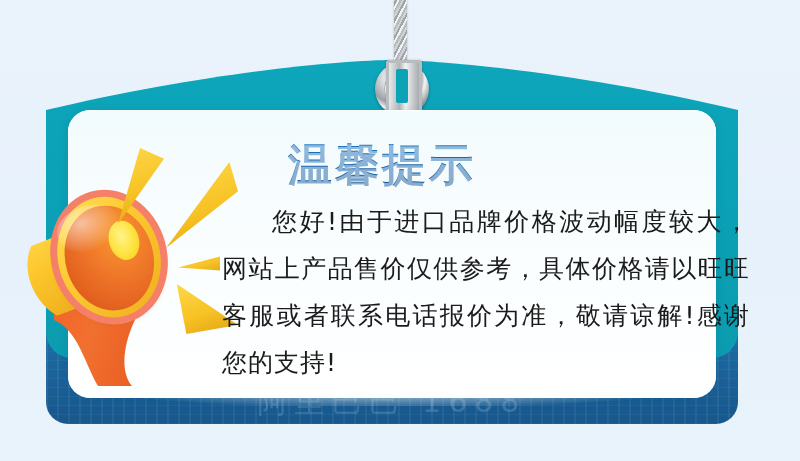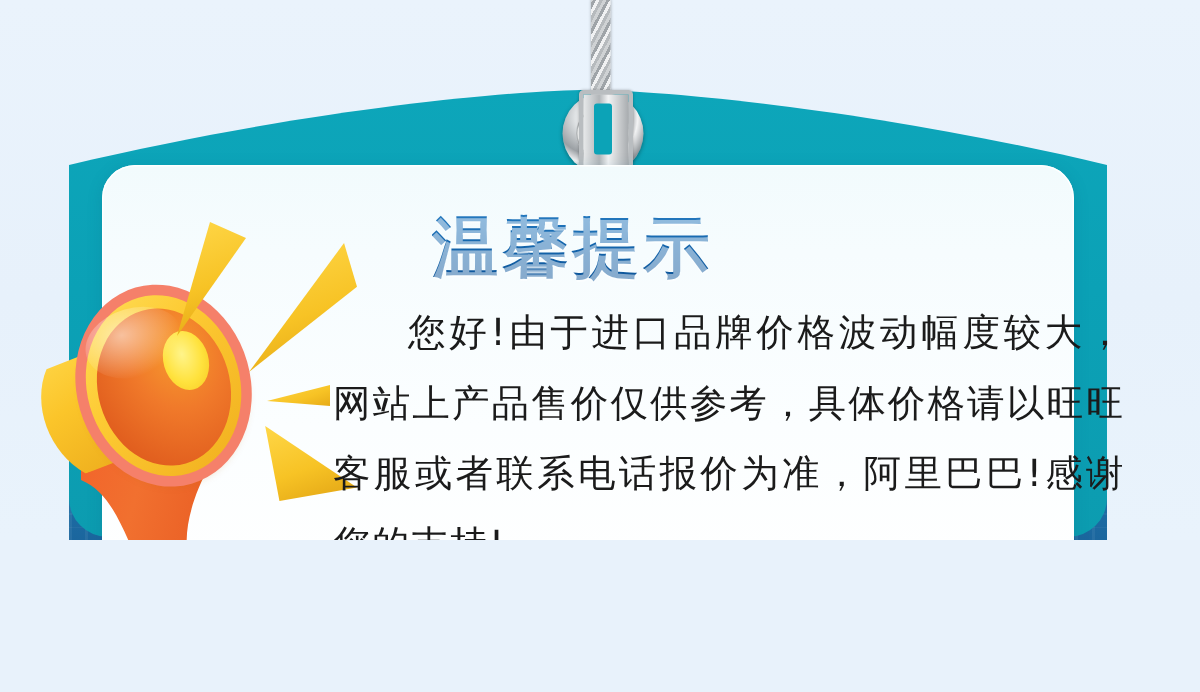--- a/index.html
+++ b/index.html
@@ -1,21 +1,21 @@
 <!DOCTYPE html>
 <html><head>
 <meta charset="utf-8">
 <style>
   html,body{margin:0;padding:0;}
   body{
     width:800px;height:461px;overflow:hidden;
     background:#e8f2fb;
     font-family:"DejaVu Sans","Liberation Sans",sans-serif;
   }
-  .stage{position:relative;width:800px;height:360px;overflow:hidden;}
+  .stage{position:relative;width:800px;height:461px;overflow:hidden;}
 
   
   .backdrop{
     position:absolute;inset:0;
     background:linear-gradient(180deg,#eaf3fc 0%,#e7f1fb 55%,#e9f3fc 100%);
   }
 
   
   .darkband{
     position:absolute;left:46px;top:300px;width:692px;height:124px;
@@ -220,16 +220,16 @@
       <div class="bell-hi"></div>
     </div>
     <div class="ray ray1"></div>
     <div class="ray ray2"></div>
     <div class="ray ray3"></div>
     <div class="ray ray4"></div>
   </div>
 
   <div class="title">温馨提示</div>
   <div class="body">
-    <p>您好!由于进口品牌价格波动幅度较大，网站上产品售价仅供参考，具体价格请以旺旺客服或者联系电话报价为准，阿里巴巴!感谢您的支持!</p>
+    <p>您好!由于进口品牌价格波动幅度较大，网站上产品售价仅供参考，具体价格请以旺旺客服或者联系电话报价为准，敬请谅解!感谢您的支持!</p>
   </div>
 
 </div>
 
 </body></html>

